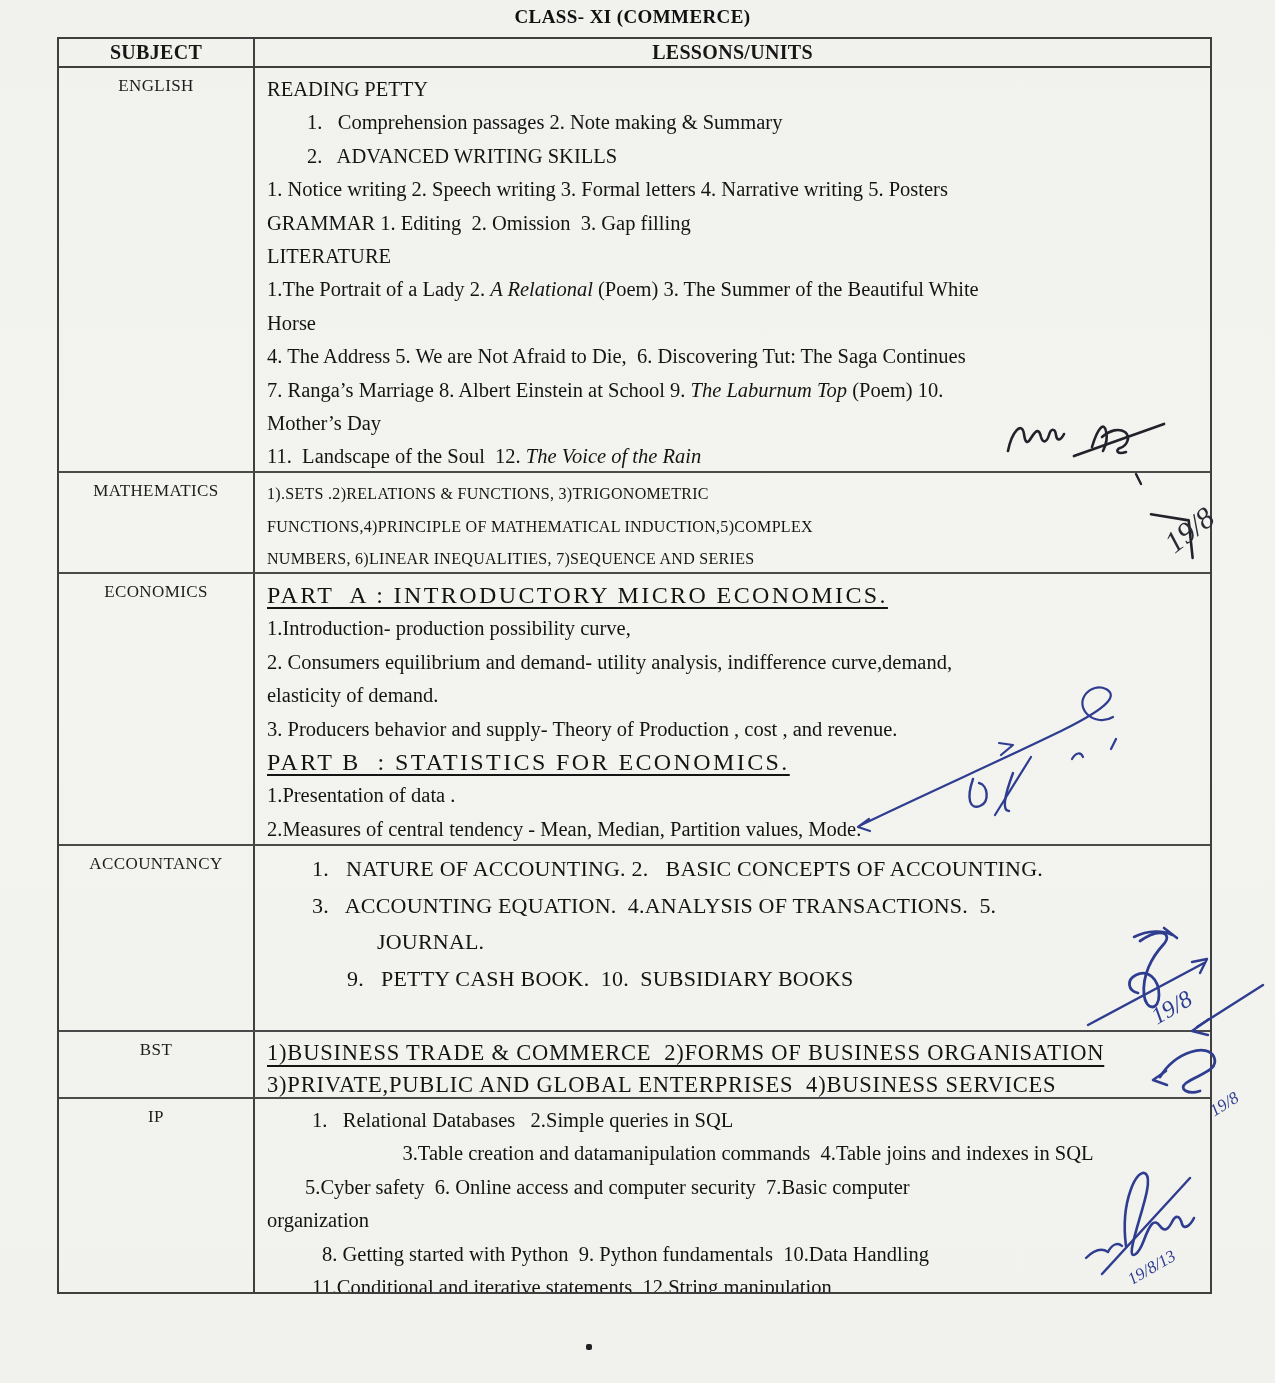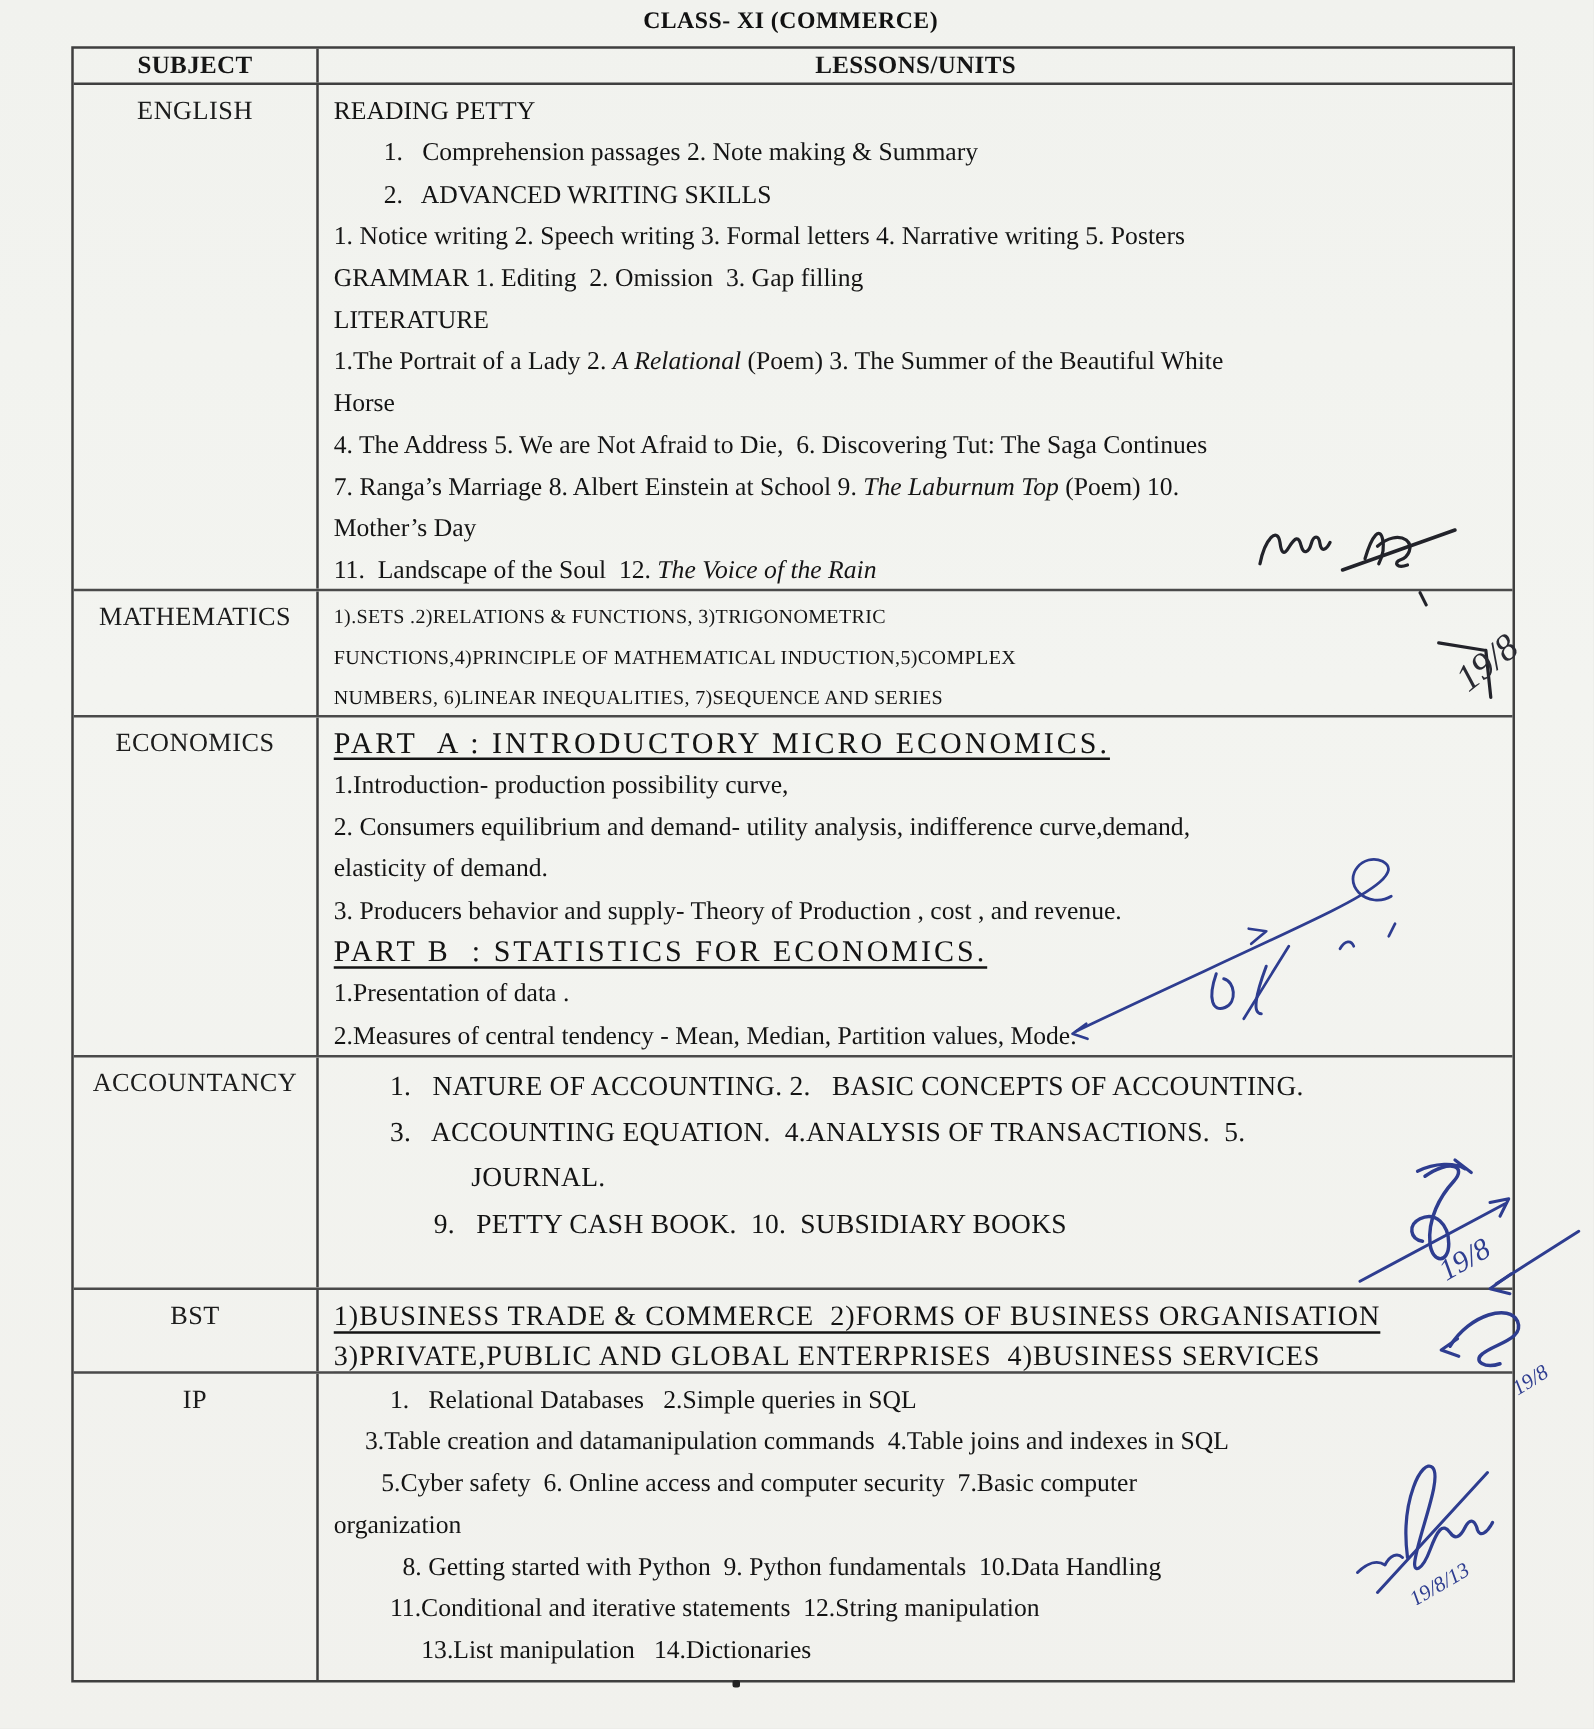--- a/index.html
+++ b/index.html
@@ -16,24 +16,24 @@
     position:absolute;left:57px;top:37px;width:1151px;
     border:2px solid #3f3f3f;
   }
   .hdr{display:flex;height:27px;border-bottom:2px solid #3f3f3f;font-weight:bold;}
   .hcell{display:flex;align-items:center;justify-content:center;font-size:20px;letter-spacing:.3px;}
   .c1{width:194px;flex:none;border-right:2px solid #3f3f3f;}
   .c2{flex:1;}
   .row{display:flex;box-sizing:border-box;overflow:hidden;}
   .row + .row{border-top:2px solid #4a4a4a;}
   .r-eng{height:403px}.r-math{height:101px}.r-econ{height:272px}
-  .r-acct{height:186px}.r-bst{height:67px}.r-ip{height:247px}
+  .r-acct{height:186px}.r-bst{height:67px}.r-ip{height:195px}
   .subj{
     width:194px;flex:none;border-right:2px solid #3f3f3f;
-    text-align:center;font-size:21px;padding-top:8px;letter-spacing:.4px;color:#1c1c1c;font-family:Liberation Serif, serif;
+    text-align:center;font-size:17px;padding-top:8px;letter-spacing:.4px;color:#1c1c1c;font-family:Liberation Serif, serif;
   }
   .less{flex:1;padding:5px 6px 0 12px;overflow:hidden;}
   .line{white-space:pre;font-size:20.5px;line-height:33.4px;color:#141414;}
   .it{font-style:italic;}
   .line.u{text-decoration:underline;text-underline-offset:4px;text-decoration-thickness:1.8px;}
   .line.sp{font-size:24px;letter-spacing:2.4px;}
   .r-math .line{font-size:16px;line-height:32.5px;letter-spacing:.3px;}
   .r-acct .line{font-size:22px;line-height:36.5px;letter-spacing:.2px;}
   .r-bst .line{
     font-size:22.5px;line-height:32px;letter-spacing:.8px;
@@ -115,21 +115,21 @@
       <div class="less">
           <div class="line"><span>1)BUSINESS TRADE &amp; COMMERCE  2)FORMS OF BUSINESS ORGANISATION</span></div>
           <div class="line"><span>3)PRIVATE,PUBLIC AND GLOBAL ENTERPRISES  4)BUSINESS SERVICES</span></div>
         </div>
     </div>
 
     <div class="row r-ip">
       <div class="subj">IP</div>
       <div class="less">
           <div class="line" style="padding-left: 45px;"><span>1.   Relational Databases   2.Simple queries in SQL</span></div>
-          <div class="line" style="padding-left: 25px;"><span>3.Table creation and datamanipulation commands  4.Table joins and indexes in SQL</span></div>
+          <div class="line" style="padding-left: 25px; text-align: center;"><span>3.Table creation and datamanipulation commands  4.Table joins and indexes in SQL</span></div>
           <div class="line" style="padding-left: 38px;"><span>5.Cyber safety  6. Online access and computer security  7.Basic computer</span></div>
           <div class="line"><span>organization</span></div>
           <div class="line" style="padding-left: 55px;"><span>8. Getting started with Python  9. Python fundamentals  10.Data Handling</span></div>
           <div class="line" style="padding-left: 45px;"><span>11.Conditional and iterative statements  12.String manipulation</span></div>
           <div class="line" style="padding-left: 70px;"><span>13.List manipulation   14.Dictionaries</span></div>
         </div>
     </div>
   </div>
 
   <svg class="ann" style="left:1000px;top:401px" width="172" height="64" viewBox="0 0 172 64">

